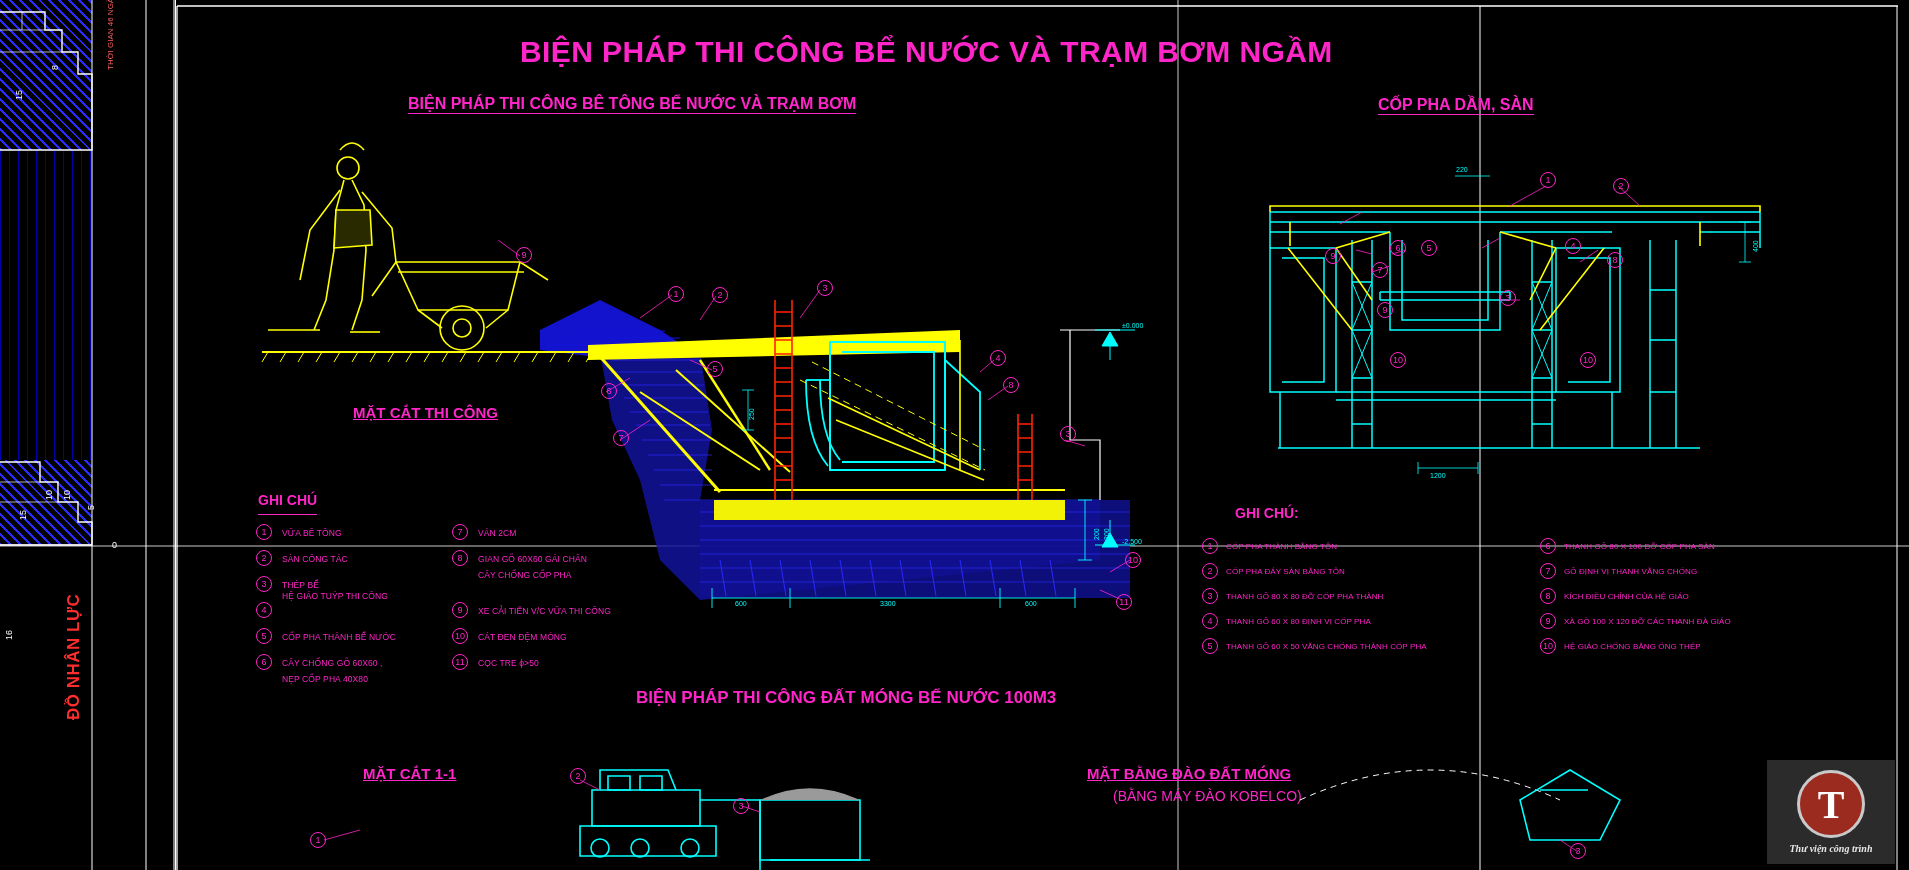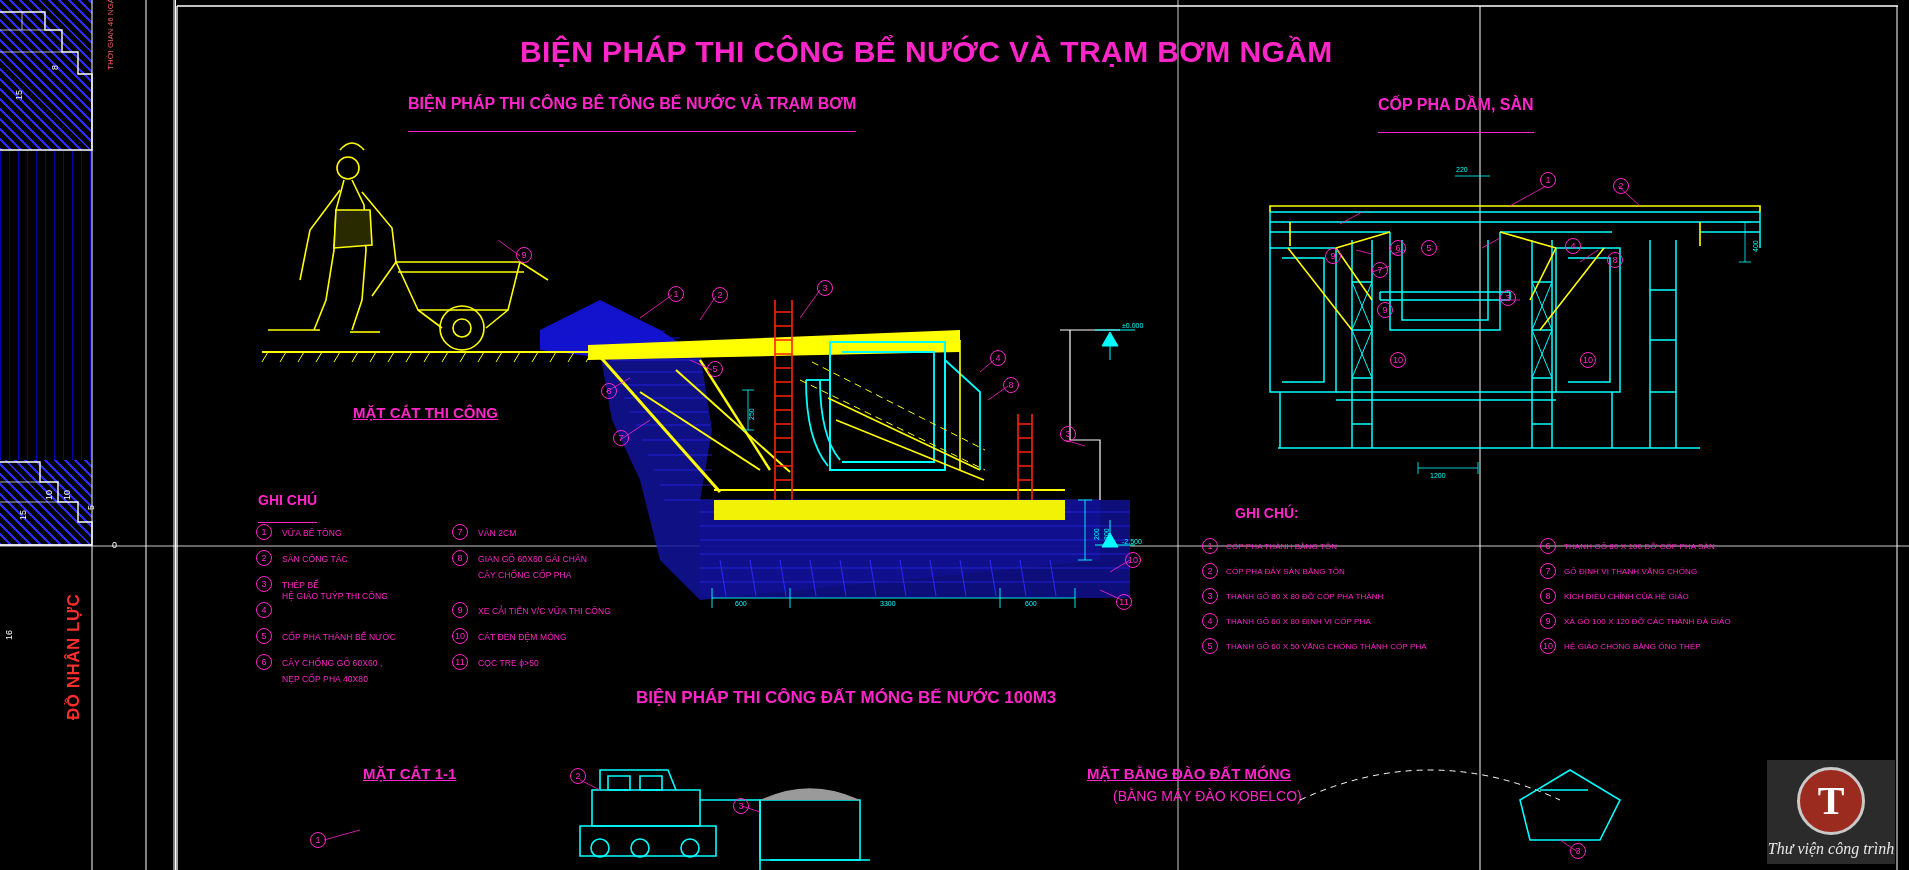--- a/index.html
+++ b/index.html
@@ -17,21 +17,21 @@
   .tick-lbl{position:absolute;color:#fff;font-size:9px;}
   .tick-lbl.rot{transform:rotate(-90deg);transform-origin:left top;}
   .strip-title{position:absolute;color:#ff2d2d;font-size:17px;font-weight:bold;white-space:nowrap;
      transform:rotate(-90deg);transform-origin:left top;letter-spacing:.5px;}
   .strip-sub{position:absolute;color:#ff5f5f;font-size:8px;white-space:nowrap;
      transform:rotate(-90deg);transform-origin:left top;}
 
   
   .title-main{position:absolute;color:#ff25c8;font-size:30px;font-weight:bold;letter-spacing:.4px;white-space:nowrap;}
   .sect-title{position:absolute;color:#ff25c8;font-size:16px;font-weight:bold;white-space:nowrap;
-     border-bottom:1px solid #ff25c8;padding-bottom:18px;}
+     border-bottom:1px solid #ff25c8;padding-bottom:0;}
   .sub-title{position:absolute;color:#ff25c8;font-size:15px;font-weight:bold;white-space:nowrap;}
   .small-note{position:absolute;color:#ff25c8;font-size:14px;white-space:nowrap;text-align:right;}
   .ghichu-h{position:absolute;color:#ff25c8;font-size:14px;font-weight:bold;white-space:nowrap;}
   .leg-txt{position:absolute;color:#ff25c8;font-size:8.5px;white-space:nowrap;letter-spacing:.1px;}
   .leg-txt2{position:absolute;color:#ff25c8;font-size:8px;white-space:nowrap;letter-spacing:.1px;}
   .dim-txt{position:absolute;color:#00ffff;font-size:7px;white-space:nowrap;}
   .dim-txt.v{transform:rotate(-90deg);transform-origin:left top;}
   .lvl-txt{position:absolute;color:#00ffff;font-size:7px;white-space:nowrap;}
 
   
@@ -39,21 +39,21 @@
        font-size:9px;line-height:14px;text-align:center;box-sizing:border-box;}
 
   svg{position:absolute;left:0;top:0;overflow:visible;}
 
   
   .logo-box{position:absolute;right:14px;bottom:6px;width:128px;height:104px;background:#2b2b2b;
       display:flex;flex-direction:column;align-items:center;justify-content:center;}
   .logo-circle{width:62px;height:62px;border-radius:50%;background:#9b2b1f;border:3px solid #c9c9c9;
       color:#fff;font-size:40px;font-weight:bold;display:flex;align-items:center;justify-content:center;
       font-family:"Liberation Serif",serif;}
-  .logo-cap{color:#e8e8e8;font-size:16px;font-family:"Liberation Serif",serif;font-style:italic;margin-top:5px;}
+  .logo-cap{color:#e8e8e8;font-size:10px;font-family:"Liberation Serif",serif;font-style:italic;margin-top:5px;font-weight:bold;}
 </style>
 </head>
 <body>
 
 <div class="root">
 
   <div class="left-strip">
     <div class="blue-field2"></div>
     <div class="hatch-top"></div>
     <div class="hatch-bot"></div>
@@ -270,21 +270,21 @@
 
   <span class="dim-txt" style="left:735px;top:600px;">600</span>
   <span class="dim-txt" style="left:880px;top:600px;">3300</span>
   <span class="dim-txt" style="left:1025px;top:600px;">600</span>
   <span class="dim-txt v" style="left:748px;top:420px;">250</span>
   <span class="dim-txt v" style="left:1093px;top:540px;">200</span>
   <span class="dim-txt v" style="left:1103px;top:540px;">200</span>
   <span class="lvl-txt" style="left:1122px;top:322px;">±0.000</span>
   <span class="lvl-txt" style="left:1122px;top:538px;">-2.500</span>
 
-  <div class="ghichu-h" style="left:258px;top:492px;border-bottom:1px solid #ff25c8;padding-bottom:14px;">GHI CHÚ</div>
+  <div class="ghichu-h" style="left:258px;top:492px;border-bottom:1px solid #ff25c8;padding-bottom:6px;">GHI CHÚ</div>
 
   <div class="bub" style="left:256px;top:524px;">1</div>
   <span class="leg-txt" style="left:282px;top:528px;">VỮA BÊ TÔNG</span>
   <div class="bub" style="left:256px;top:550px;">2</div>
   <span class="leg-txt" style="left:282px;top:554px;">SÀN CÔNG TÁC</span>
   <div class="bub" style="left:256px;top:576px;">3</div>
   <span class="leg-txt" style="left:282px;top:580px;">THÉP BỂ</span>
   <div class="bub" style="left:256px;top:602px;">4</div>
   <span class="leg-txt" style="left:282px;top:591px;">HỆ GIÁO TUÝP THI CÔNG</span>
   <div class="bub" style="left:256px;top:628px;">5</div>

